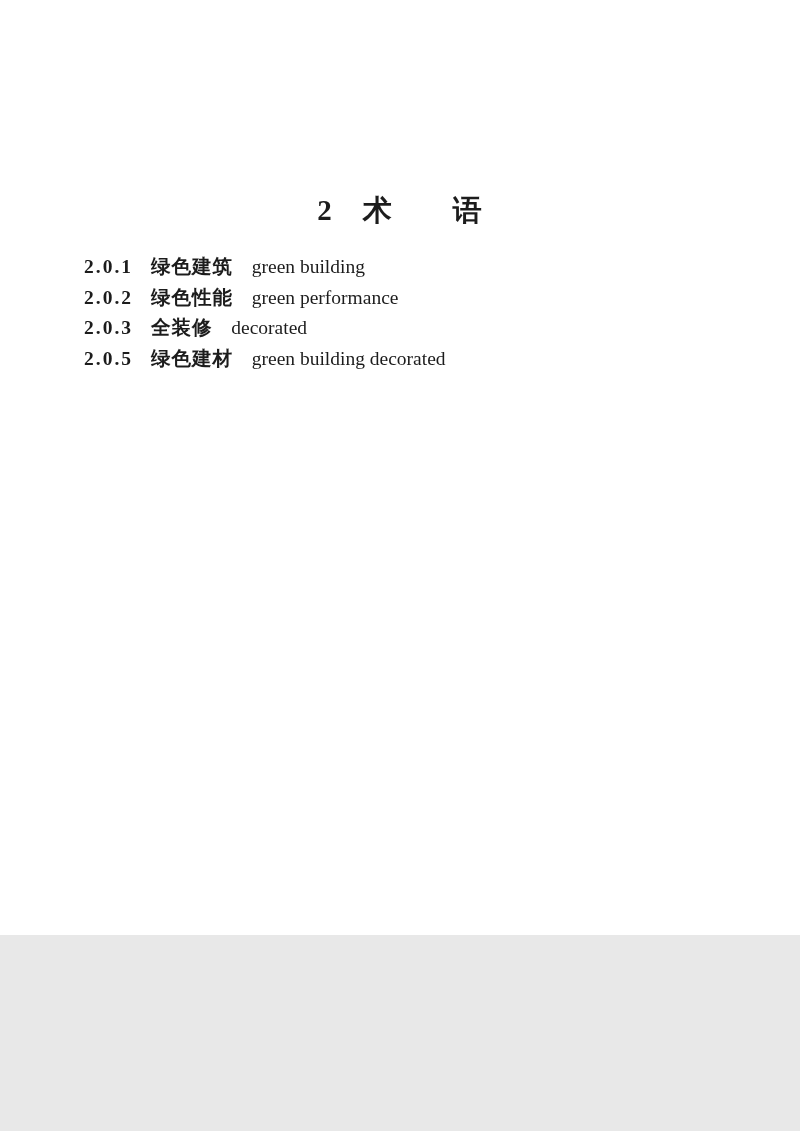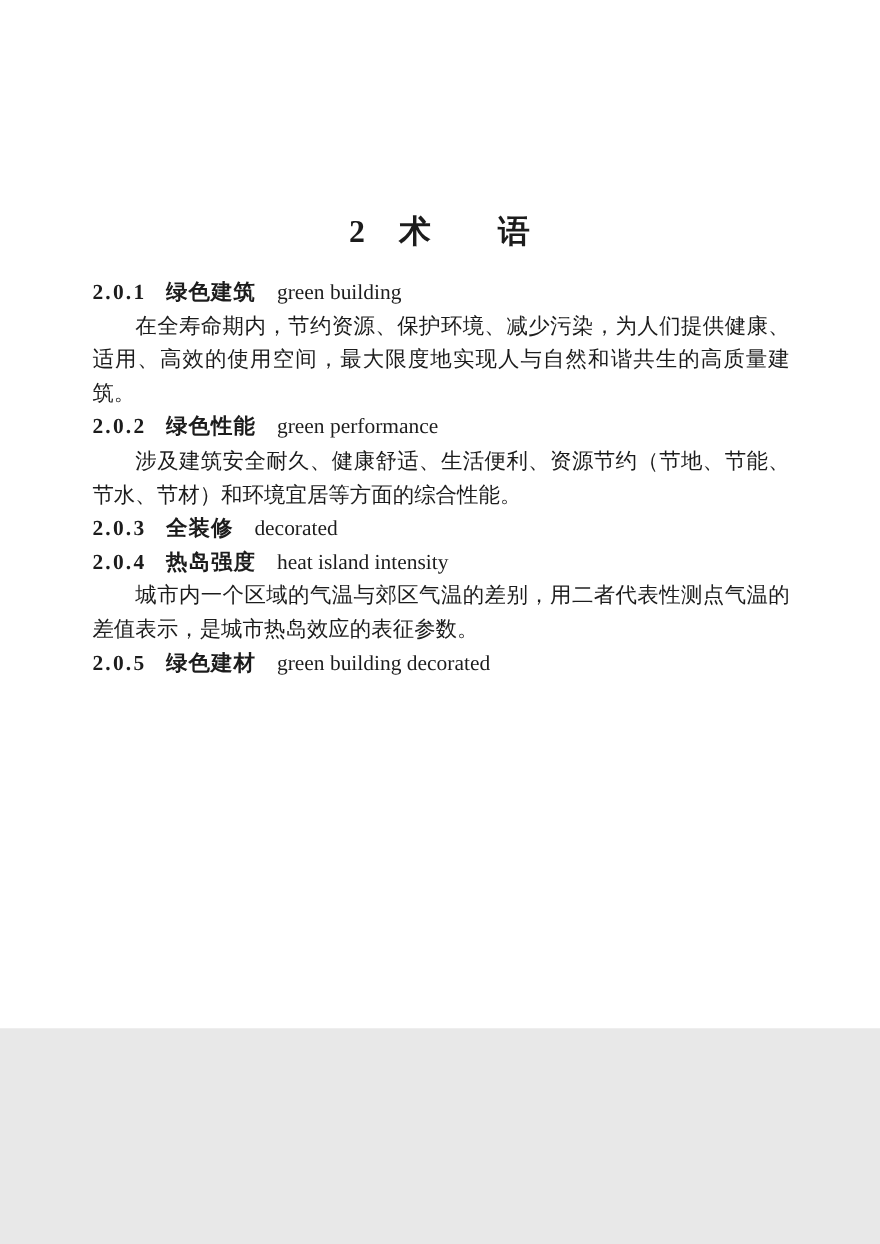--- a/index.html
+++ b/index.html
@@ -73,48 +73,38 @@
   <h1 class="chapter-title">2　术　　语</h1>
 
   <div class="terms">
 
     <div class="term">
       <div class="term-head">
         <span class="term-num">2.0.1</span>
         <span class="term-zh">绿色建筑</span>
         <span class="term-en">green building</span>
       </div>
-      <p class="term-def">在全寿命期内，节约资源、保护环境、减少污染，为人们提供健康、适用、高效的使用空间，最大限度地实现人与自然和谐共生的高质量建筑。</p>
     </div>
 
     <div class="term">
       <div class="term-head">
         <span class="term-num">2.0.2</span>
         <span class="term-zh">绿色性能</span>
         <span class="term-en">green performance</span>
       </div>
-      <p class="term-def">涉及建筑安全耐久、健康舒适、生活便利、资源节约（节地、节能、节水、节材）和环境宜居等方面的综合性能。</p>
     </div>
 
     <div class="term">
       <div class="term-head">
         <span class="term-num">2.0.3</span>
         <span class="term-zh">全装修</span>
         <span class="term-en">decorated</span>
       </div>
     </div>
 
-    <div class="term">
-      <div class="term-head">
-        <span class="term-num">2.0.4</span>
-        <span class="term-zh">热岛强度</span>
-        <span class="term-en">heat island intensity</span>
-      </div>
-      <p class="term-def">城市内一个区域的气温与郊区气温的差别，用二者代表性测点气温的差值表示，是城市热岛效应的表征参数。</p>
-    </div>
 
     <div class="term">
       <div class="term-head">
         <span class="term-num">2.0.5</span>
         <span class="term-zh">绿色建材</span>
         <span class="term-en">green building decorated</span>
       </div>
     </div>
 
   </div>

